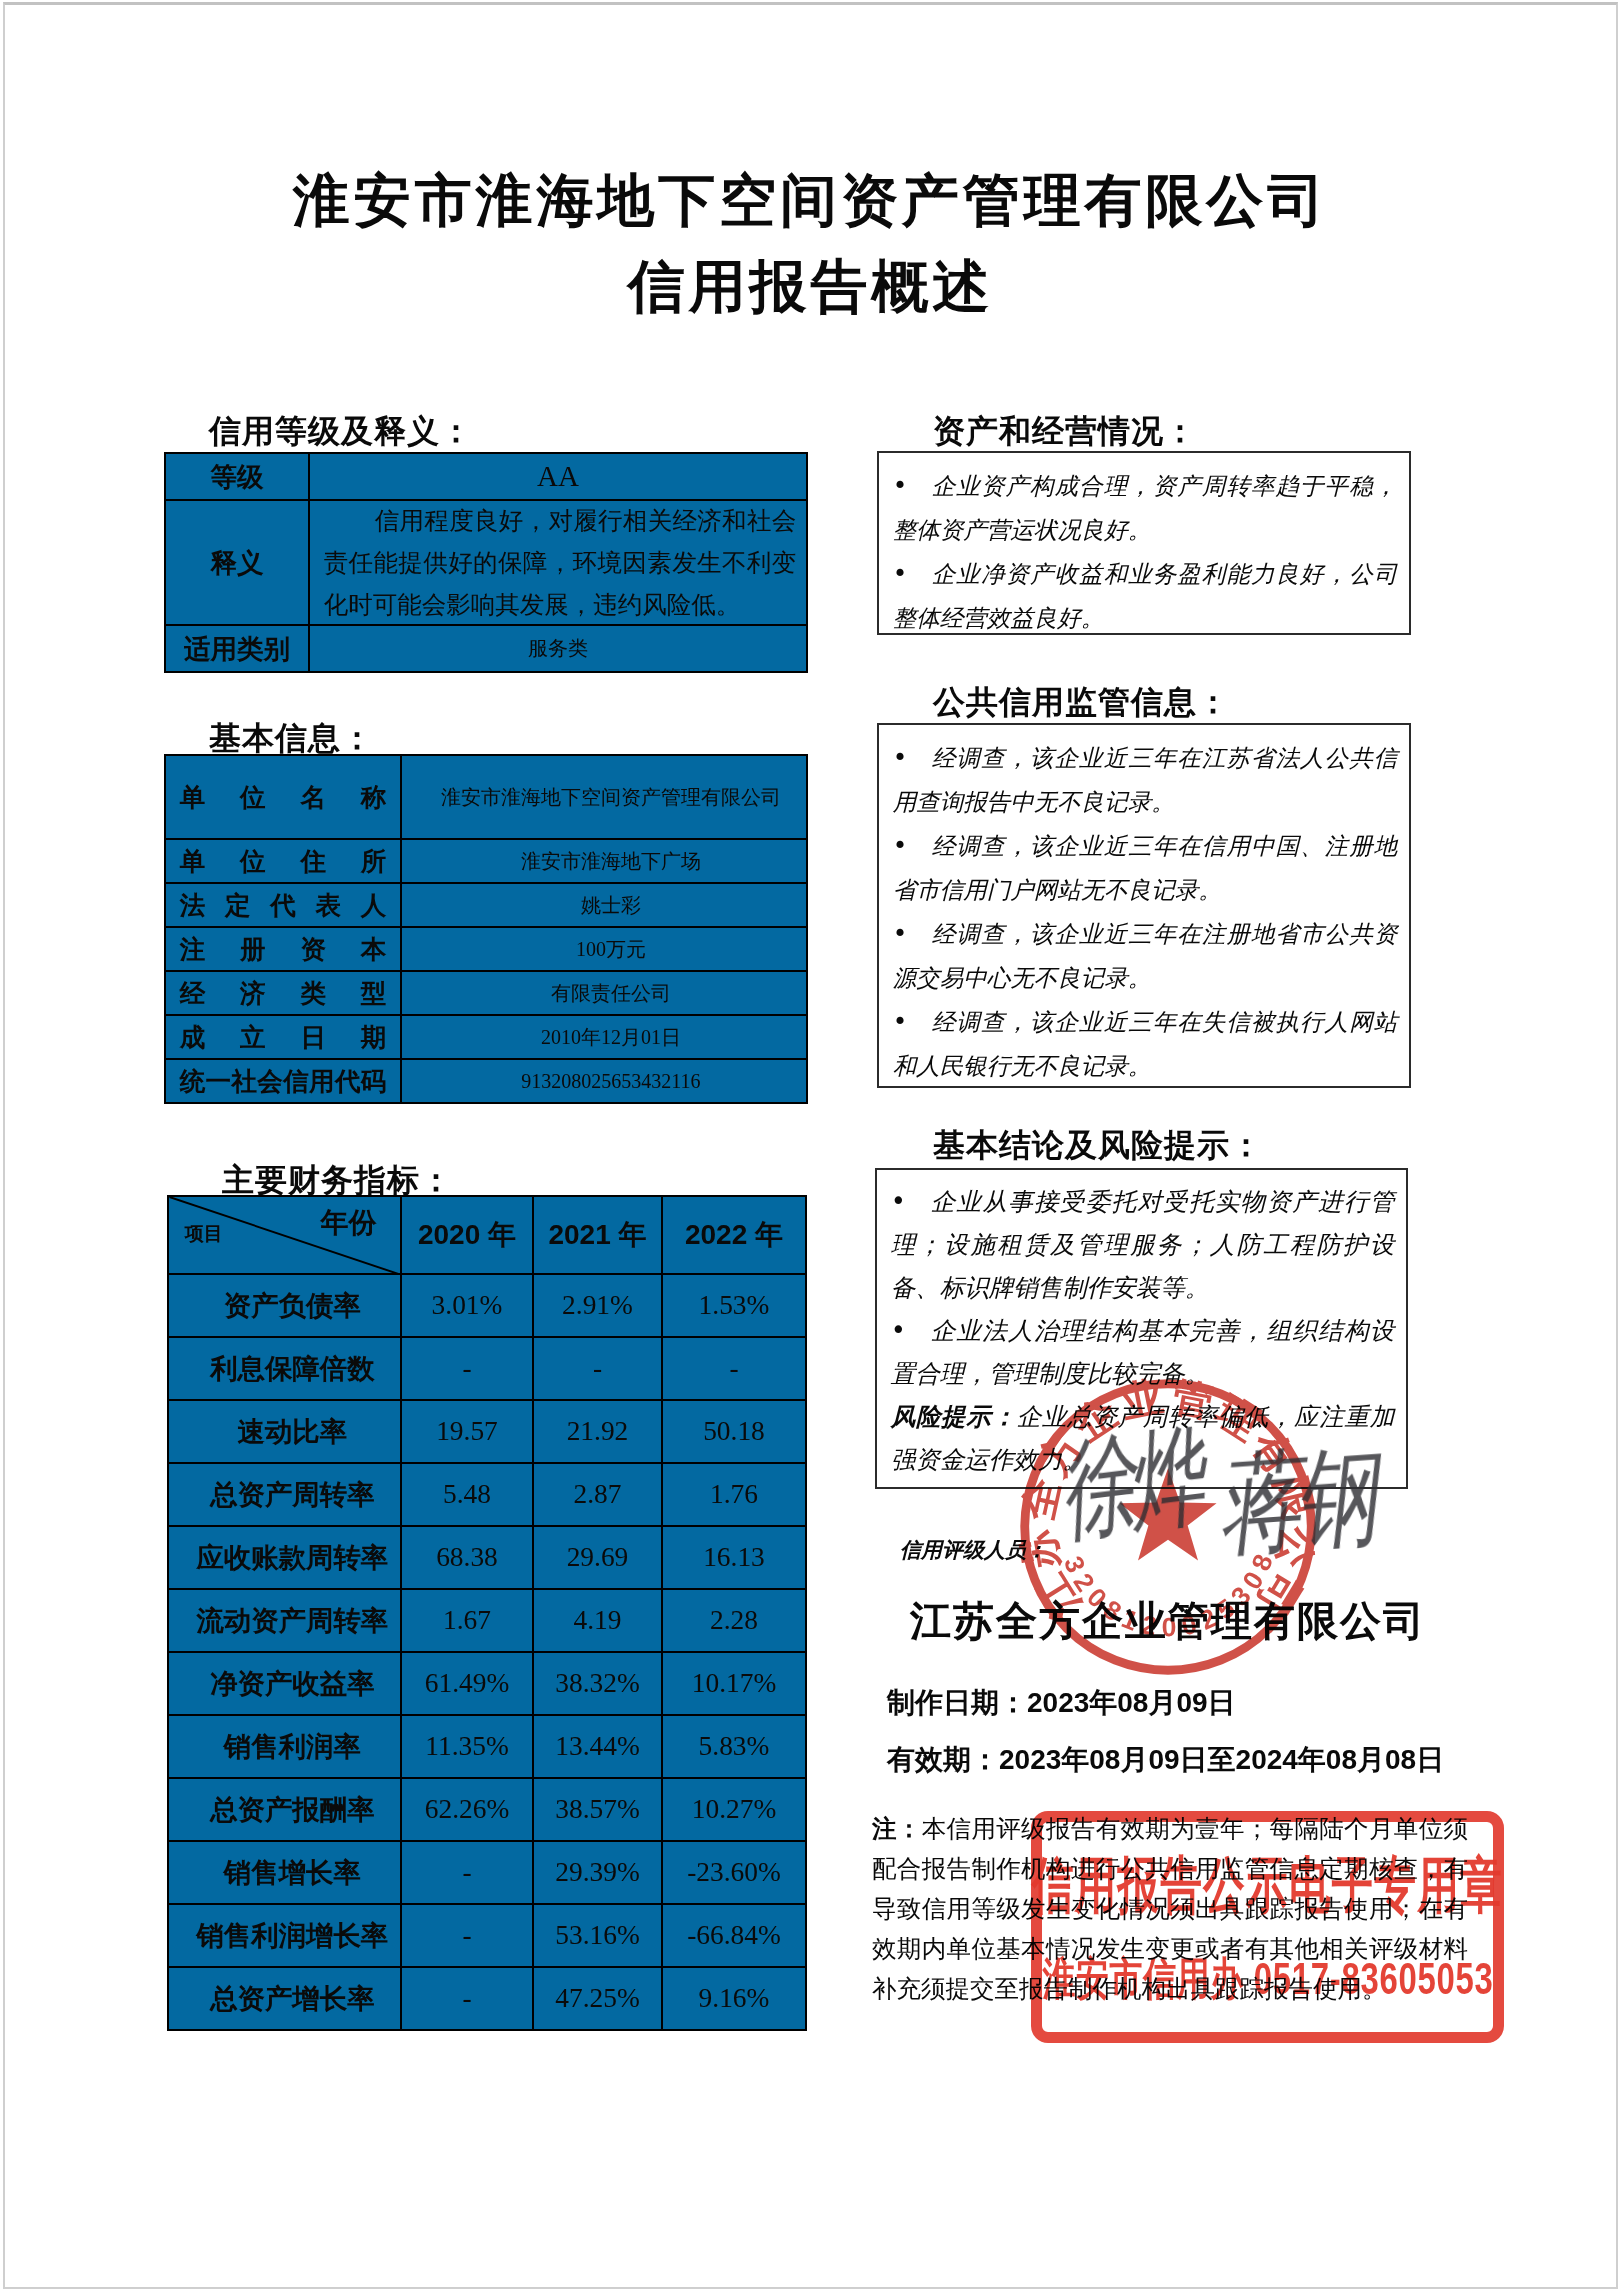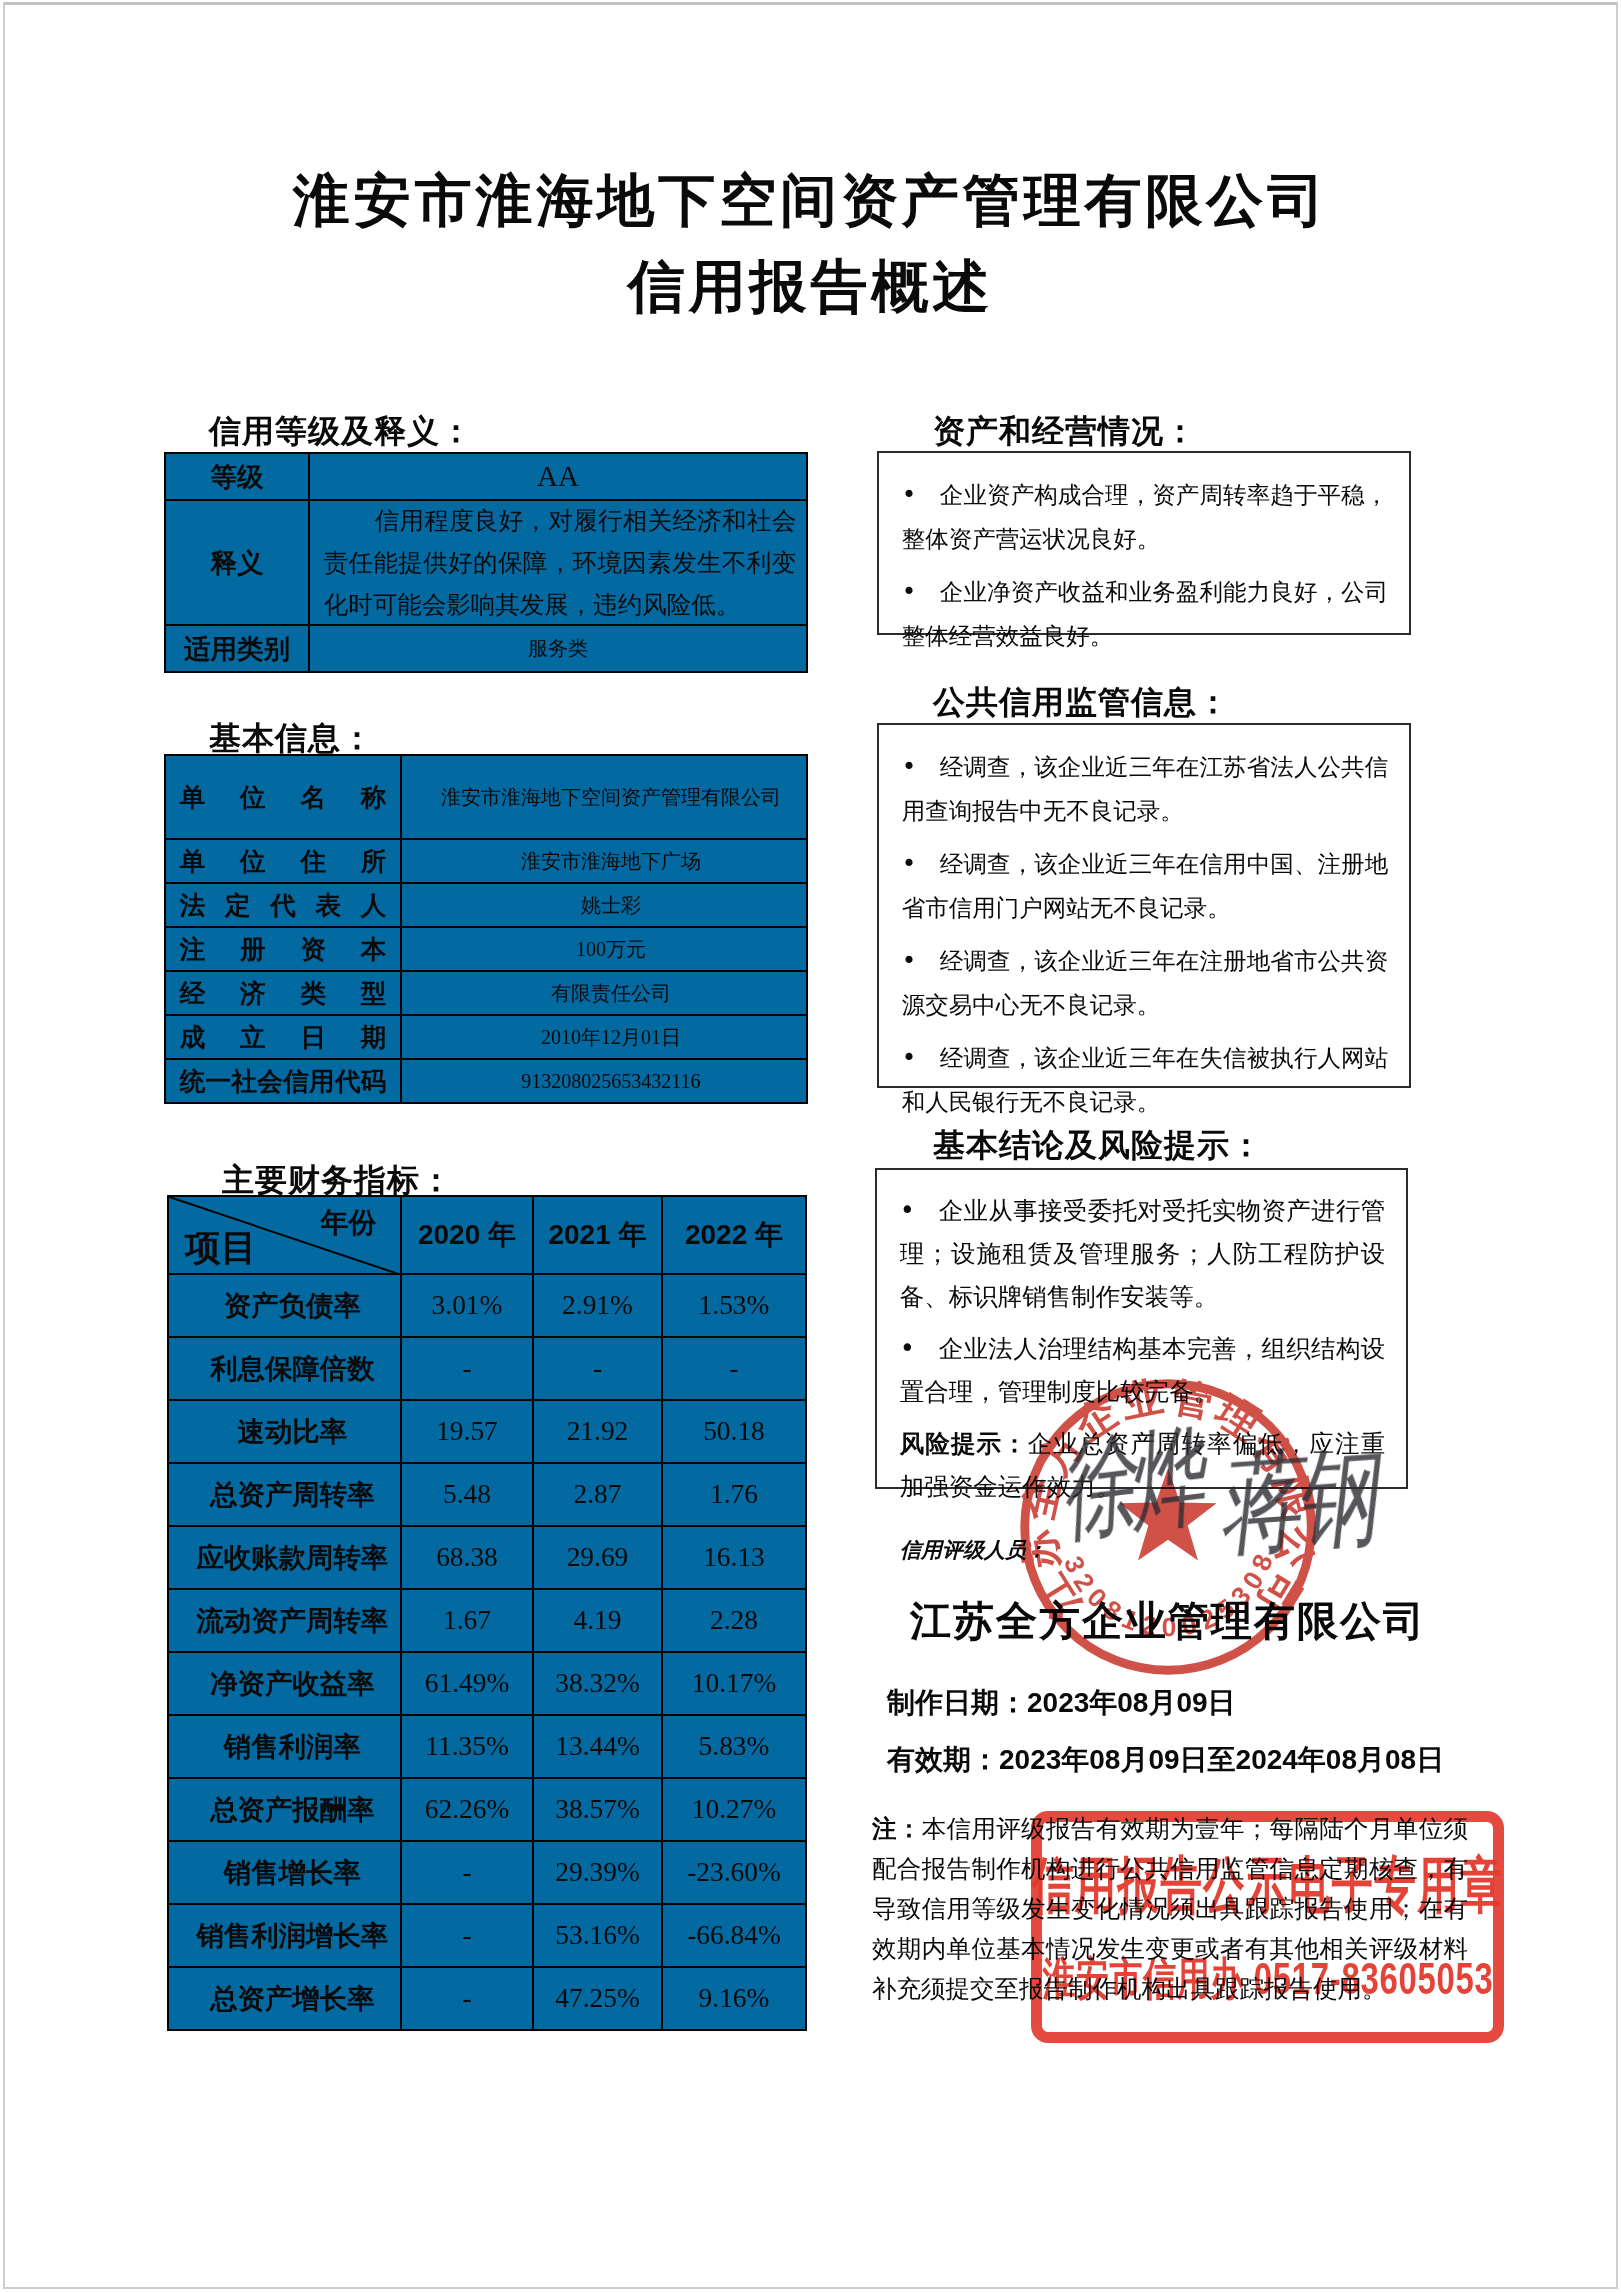--- a/index.html
+++ b/index.html
@@ -20,25 +20,25 @@
   .val-left{justify-content:flex-start;padding-left:21.6px;padding-right:7.8px;}
   .v{font-family:"Liberation Serif","DejaVu Serif",serif;font-size:20px;line-height:37px;}
   .fin-lab{justify-content:flex-start;padding-left:15.7px;font-weight:bold;font-size:27.4px;}
   .fin-val{font-family:"Liberation Serif","DejaVu Serif",serif;font-size:27.4px;}
   .yr{font-weight:bold;font-size:28px;}
   .shiyi{display:block;font-family:"Liberation Serif","DejaVu Serif",serif;font-size:24.5px;line-height:42px;
          text-align:justify;text-indent:51px;padding:0 9.8px 0 13.7px;}
   .corner{position:relative;}
   .corner svg{position:absolute;inset:0;}
   .corner .cy{position:absolute;top:6.9px;right:23.5px;font-weight:bold;font-size:28px;}
-  .corner .ci{position:absolute;bottom:0;left:15.7px;font-weight:bold;font-size:36px;}
+  .corner .ci{position:absolute;bottom:26px;left:15.7px;font-weight:bold;font-size:19px;}
   
   .box{position:absolute;border:2px solid #2b2b2b;box-sizing:border-box;background:#fff;
        font-family:"Liberation Serif","DejaVu Serif",serif;text-align:justify;}
-  .box p{margin:9px;}
+  .box p{margin:0;font-style:italic;}
   .box p.blt::before{content:"•";font-family:"DejaVu Sans",sans-serif;font-size:1.05em;padding-right:23.5px;}
   .b24{font-size:23.5px;line-height:44px;padding:10.8px 11.8px 0 13.7px;}
   .b25{font-size:24.5px;line-height:43px;padding:9.8px 11.8px 0 13.7px;}
   .risk-l{font-weight:bold;font-family:"Liberation Sans","DejaVu Sans",sans-serif;font-size:24.5px;}
   .staff{font-size:21px;font-weight:bold;font-style:italic;}
   .agency{font-size:41px;font-weight:600;letter-spacing:2px;}
   .dateline{font-size:28px;font-weight:bold;}
   .note{width:596px;font-family:"Liberation Serif","DejaVu Serif",serif;font-size:24.5px;line-height:40px;text-align:justify;}
   .note b{font-family:"Liberation Sans","DejaVu Sans",sans-serif;}
   

